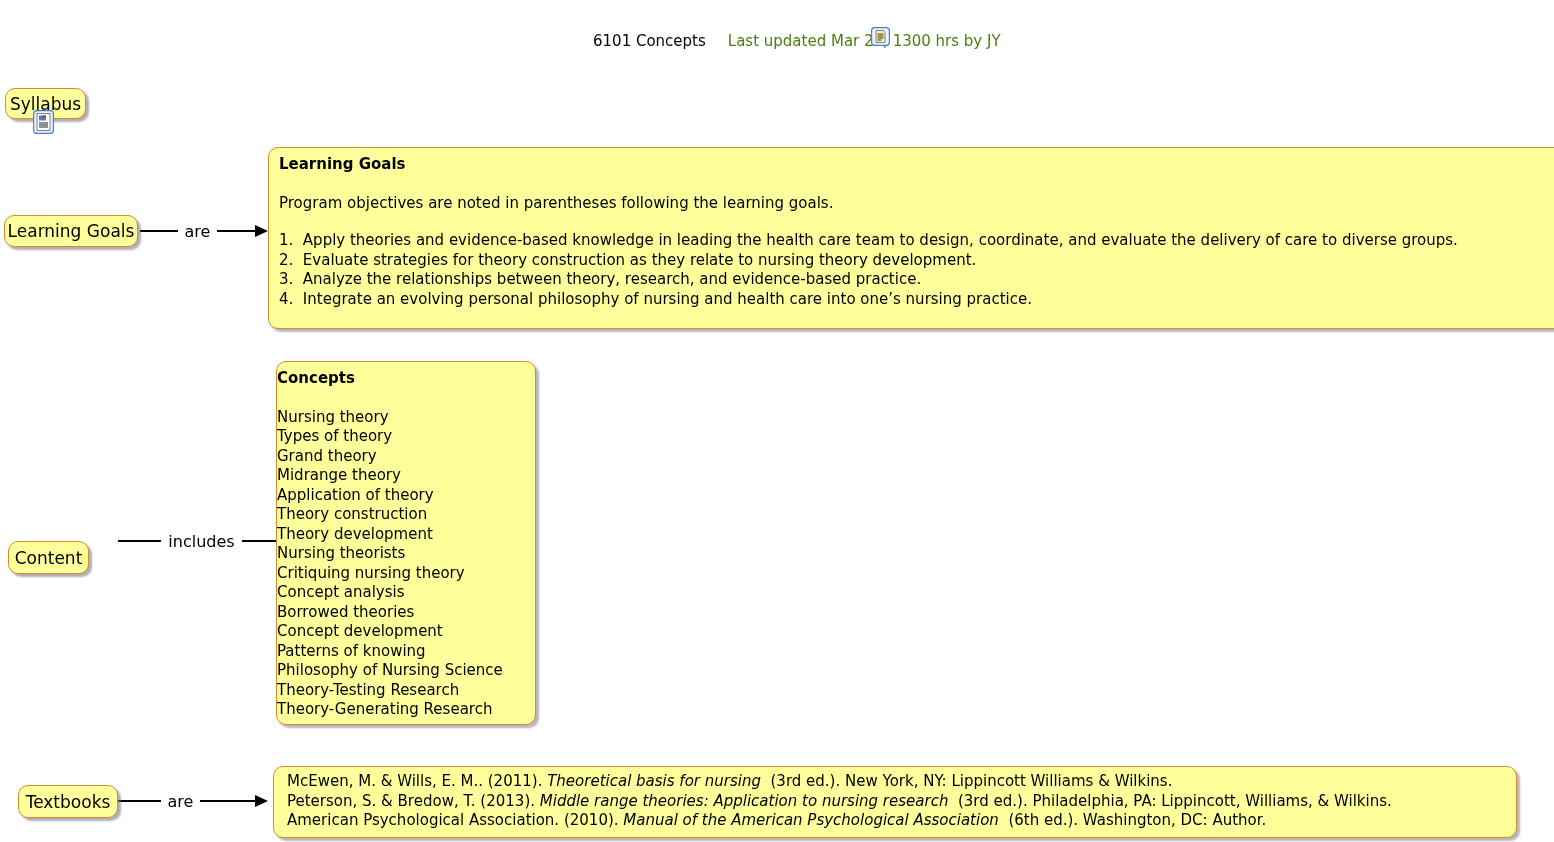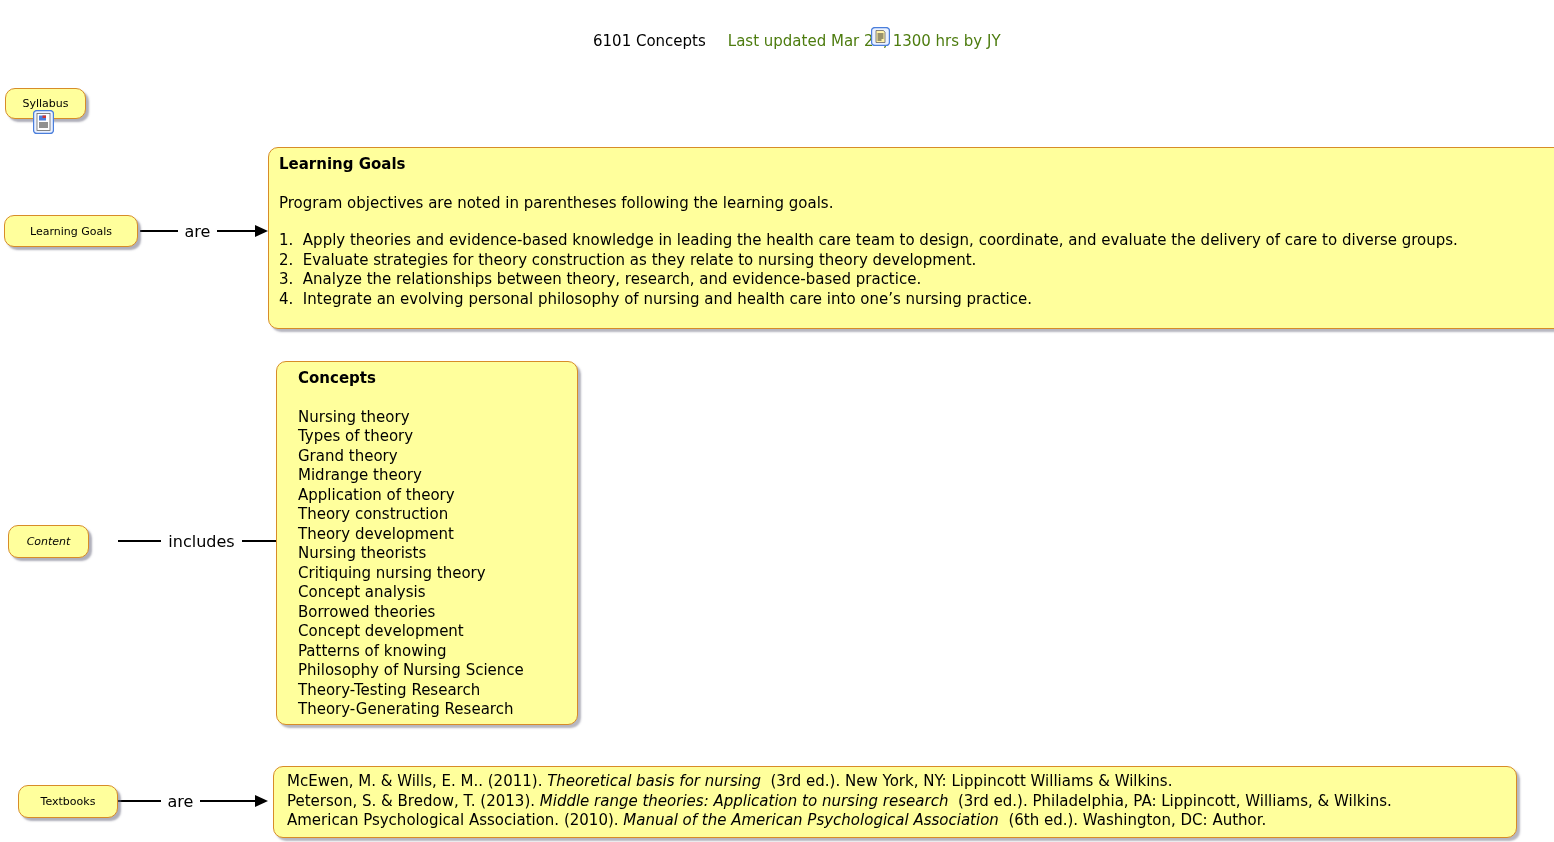--- a/index.html
+++ b/index.html
@@ -10,43 +10,43 @@
   
   .header{position:absolute;left:593px;top:6px;display:flex;gap:22px;font-size:15px;white-space:pre;margin-top:26px;}
   .header .title{color:#000;}
   .header .updated{color:#4d7c0f;}
   .note-icon{position:absolute;left:871px;top:27px;cursor:pointer;}
   
   .node{
     position:absolute;background:#FFFF9C;border:1.5px solid #D78C28;border-radius:10px;
     box-shadow:3px 3px 2px rgba(110,110,130,0.55);
     display:flex;align-items:center;justify-content:center;
-    font-size:11px;white-space:pre;z-index:2;cursor:pointer;
+    font-size:17px;white-space:pre;z-index:2;cursor:pointer;
   }
   .node-syllabus{left:5px;top:88px;width:79px;height:29px;}
   .node-learning-goals{left:4px;top:215px;width:132px;height:30px;}
-  .node-content{left:8px;top:525px;width:79px;height:31px;font-style:italic;}
+  .node-content{left:8px;top:541px;width:79px;height:31px;}
   .node-textbooks{left:18px;top:785px;width:98px;height:31px;}
   .syllabus-res-icon{position:absolute;left:33px;top:110px;z-index:3;cursor:pointer;}
   
   .connector{position:absolute;display:flex;align-items:center;height:24px;z-index:1;}
   .conn-lg{left:140px;top:219px;width:128px;}
   .conn-content{left:90px;top:529px;width:180px;margin-left:28px;}
   .conn-textbooks{left:106px;top:789px;width:162px;}
   .conn-line{flex:1;height:1.5px;background:#000;}
   .conn-label{font-size:16px;margin:0 7px;white-space:pre;}
   .arrowhead{width:0;height:0;border-top:6.5px solid transparent;border-bottom:6.5px solid transparent;border-left:13px solid #000;}
   
   .bigbox{
     position:absolute;background:#FFFF9C;border:1.5px solid #D78C28;border-radius:10px;
     box-shadow:3px 3px 2px rgba(110,110,130,0.5);
     font-size:15px;z-index:1;
   }
   .box-lg{left:268px;top:147px;width:1280px;height:168px;padding:6px 10px;box-sizing:content-box;}
-  .box-concepts{left:276px;top:361px;width:258px;height:350px;padding:6px 21px;}
+  .box-concepts{left:276px;top:361px;width:258px;height:350px;padding:6px 0;}
   .box-textbooks{left:273px;top:766px;width:1216px;height:60px;padding:5px 13px;}
   .box-line{line-height:19.5px;white-space:pre;}
   .box-title{font-weight:bold;line-height:20px;white-space:pre;}
   .blank{height:19.5px;}
   .blank-sm{height:18px;}
   .italic{font-style:italic;}
 </style>
 </head>
 <body>
 

